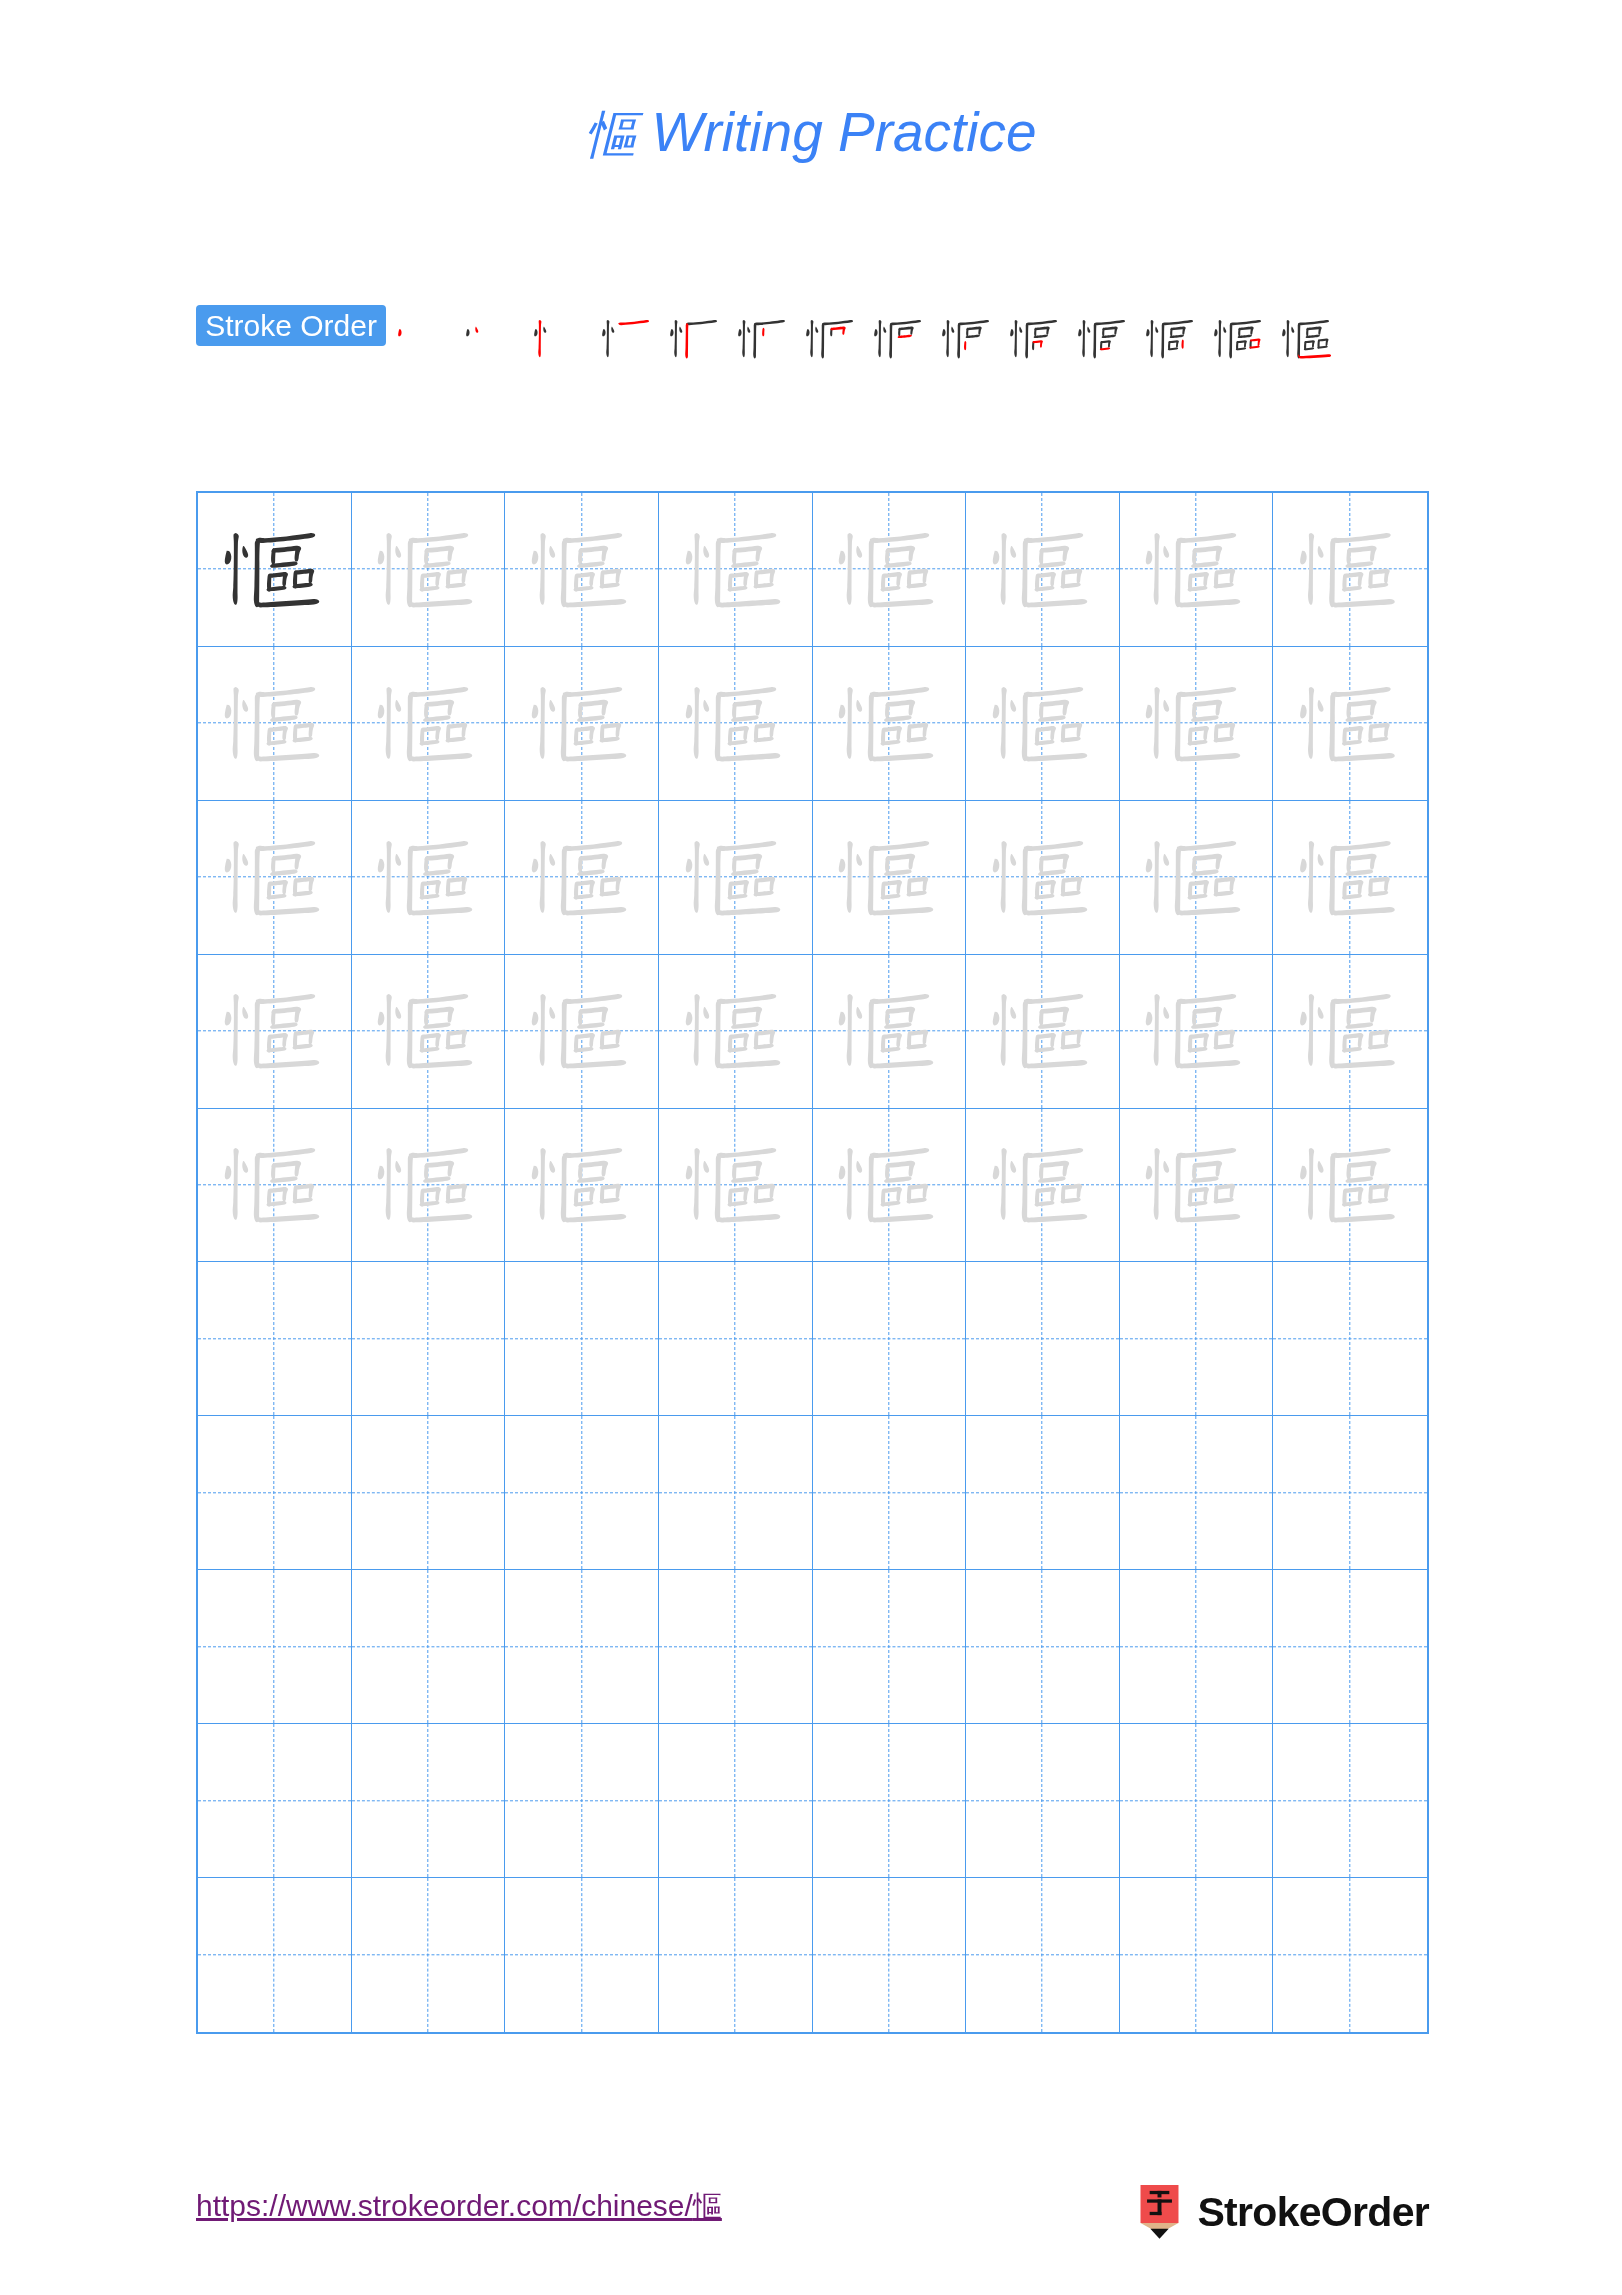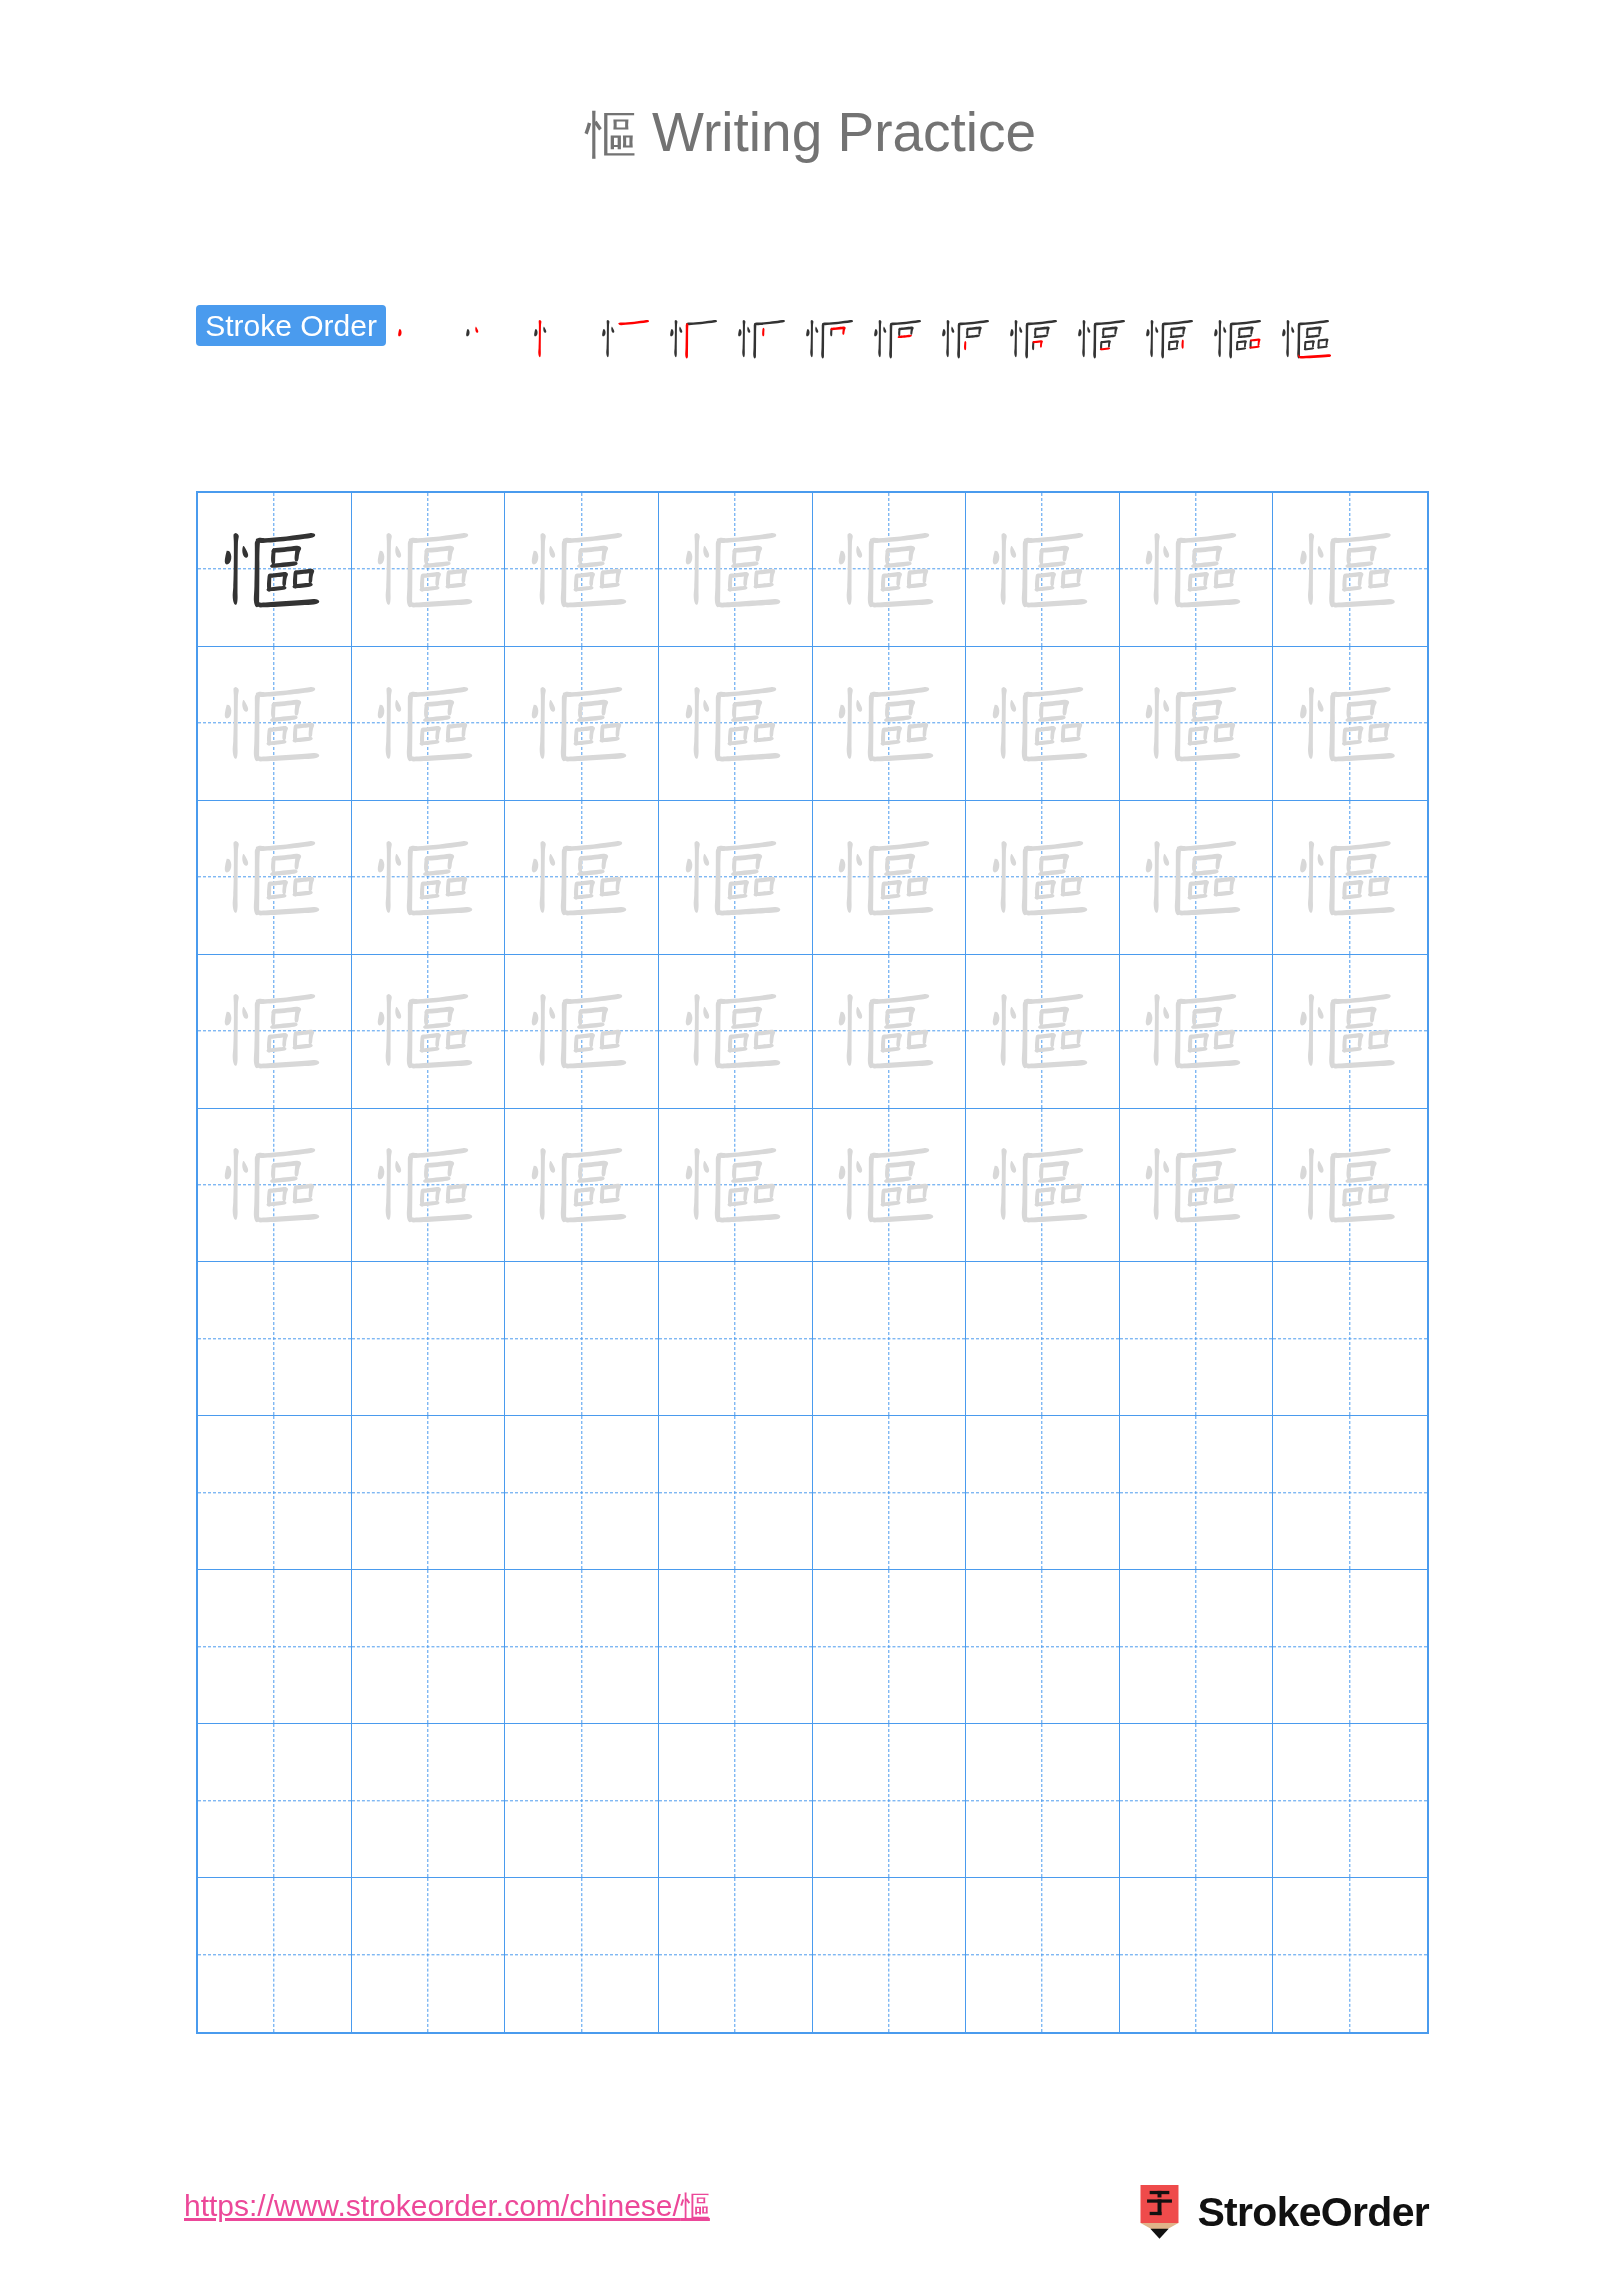--- a/index.html
+++ b/index.html
@@ -19,26 +19,27 @@
     background: #ffffff;
   }
 
   
   .title {
     position: absolute;
     left: 0;
     top: 105px;
     width: 1622px;
     text-align: center;
-    color: #737373;
+    color: #3b82f6;
     font-size: 55px;
     font-weight: 400;
     letter-spacing: 0px;
     white-space: nowrap;
     line-height: 1;
+    font-style: italic;
   }
   .title .han {
     font-family: "DejaVu Sans", sans-serif;
     font-size: 51px;
     vertical-align: -1.3px;
   }
 
   
   .stroke-section {
     position: absolute;
@@ -134,23 +135,23 @@
   
   .footer {
     position: absolute;
     left: 0;
     top: 2179px;
     width: 1622px;
     height: 79px;
   }
   .footer-url {
     position: absolute;
-    left: 184px;
+    left: 196px;
     top: 6.5px;
-    color: #ec4899;
+    color: #701a75;
     font-size: 30px;
     white-space: nowrap;
     line-height: 1.3;
   }
   .footer-url .han {
     font-family: "DejaVu Sans", sans-serif;
     font-size: 29px;
   }
   .brand {
     position: absolute;

